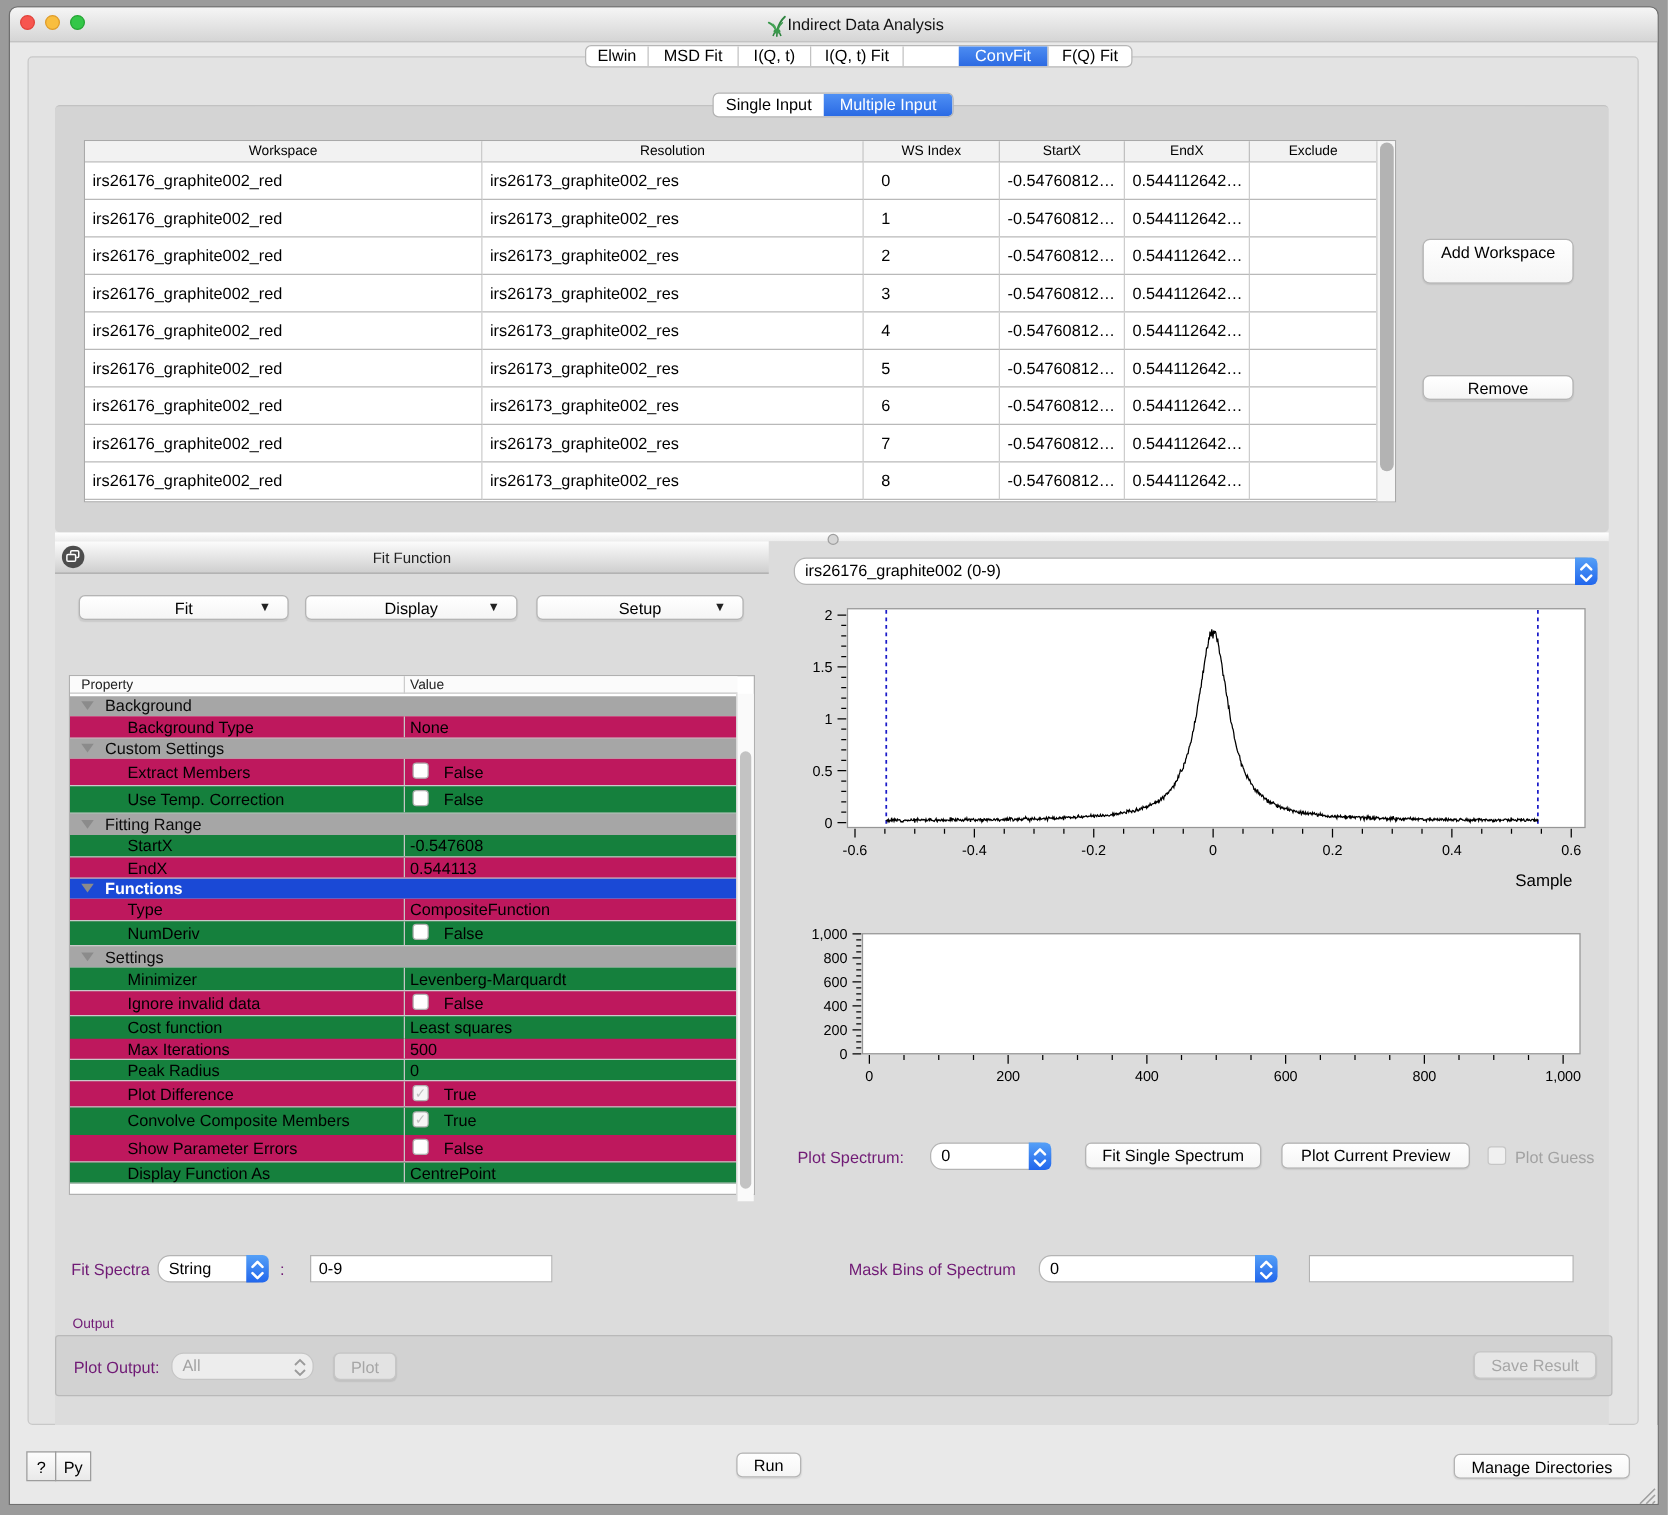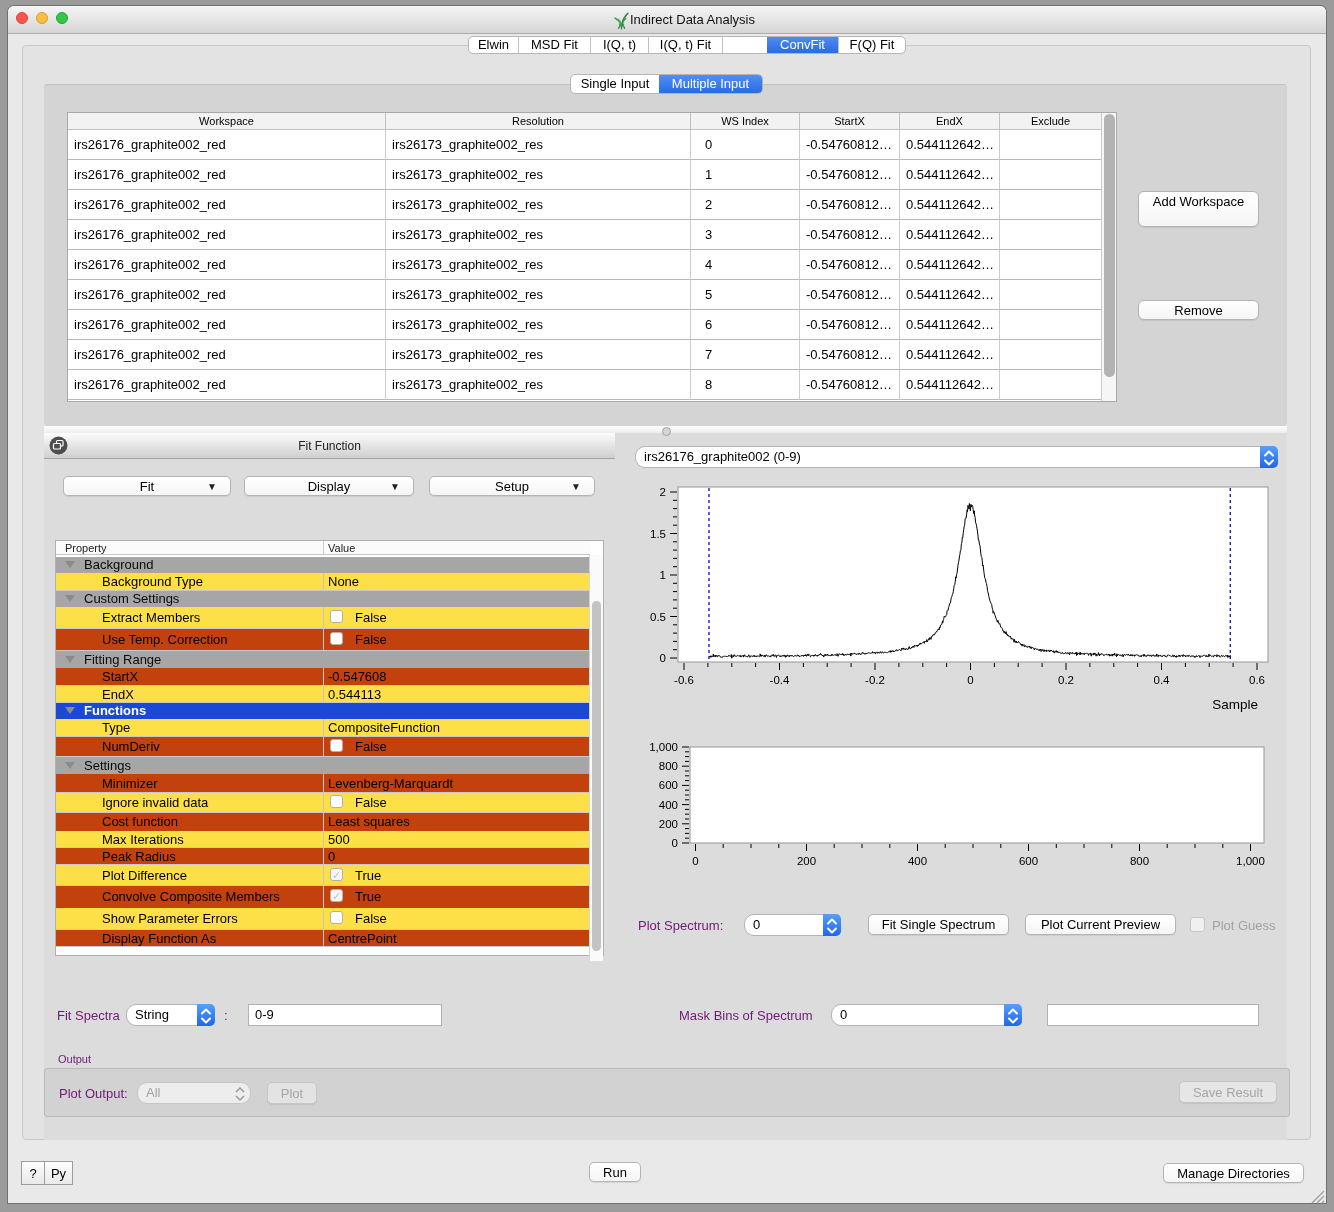--- a/index.html
+++ b/index.html
@@ -37,22 +37,22 @@
 #split { left:44px; top:426px; width:1243px; height:7px; background:linear-gradient(#ffffff,#ededed); }
 #splitdot { left:662px; top:427px; width:9px; height:9px; border-radius:50%; background:#d6d6d6; border:1px solid #9f9f9f; z-index:4; }
 
 #lower { left:44px; top:433px; width:1243px; height:707px; background:#dcdcdc; }
 #docktitle { left:44px; top:433px; width:571px; height:26px; background:linear-gradient(#fcfcfc,#cfcfcf); border-bottom:1px solid #a5a5a5; font-size:12px; color:#222; text-align:center; line-height:26px; }
 
 #pgrid { left:55px; top:540px; width:549px; height:416px; background:#fff; border:1px solid #b0b0b0; }
 .prow { position:absolute; left:0; width:534px; overflow:hidden; }
 .pgroup { background:#a6a6a6; color:#0a0a0a; }
 .pgsel { background:#1a49d6; color:#fff; font-weight:bold; }
-.palt { background:#c2410c; }
-.pwhite { background:#fde047; }
+.palt { background:#15803d; }
+.pwhite { background:#be185d; }
 .plabel { position:absolute; left:46px; font-size:13px; }
 .pglabel { position:absolute; left:28px; font-size:13px; }
 .pvalue { position:absolute; left:272px; font-size:13px; }
 .ptri { position:absolute; left:9px; width:0; height:0; border-left:5px solid transparent; border-right:5px solid transparent; border-top:7px solid #8b8b8b; }
 .pcb { position:absolute; left:274px; width:13px; height:13px; background:#fff; border:1px solid #b0b0b0; border-radius:3px; }
 .pcb.t { background:#f6f6f6; color:#bfbfbf; font-size:11px; line-height:12px; text-align:center; }
 .pcblabel { position:absolute; left:299px; font-size:13px; }
 .pdivider { position:absolute; left:267px; top:0; width:1px; height:14px; background:#ccc; }
 .prow.pwhite::after, .prow.palt::after { content:""; position:absolute; left:267px; top:0; width:1px; height:100%; background:#c6c6c6; }
 #psb { position:absolute; right:0; top:14px; width:14px; height:406px; background:#fafafa; border-left:1px solid #d5d5d5; }

